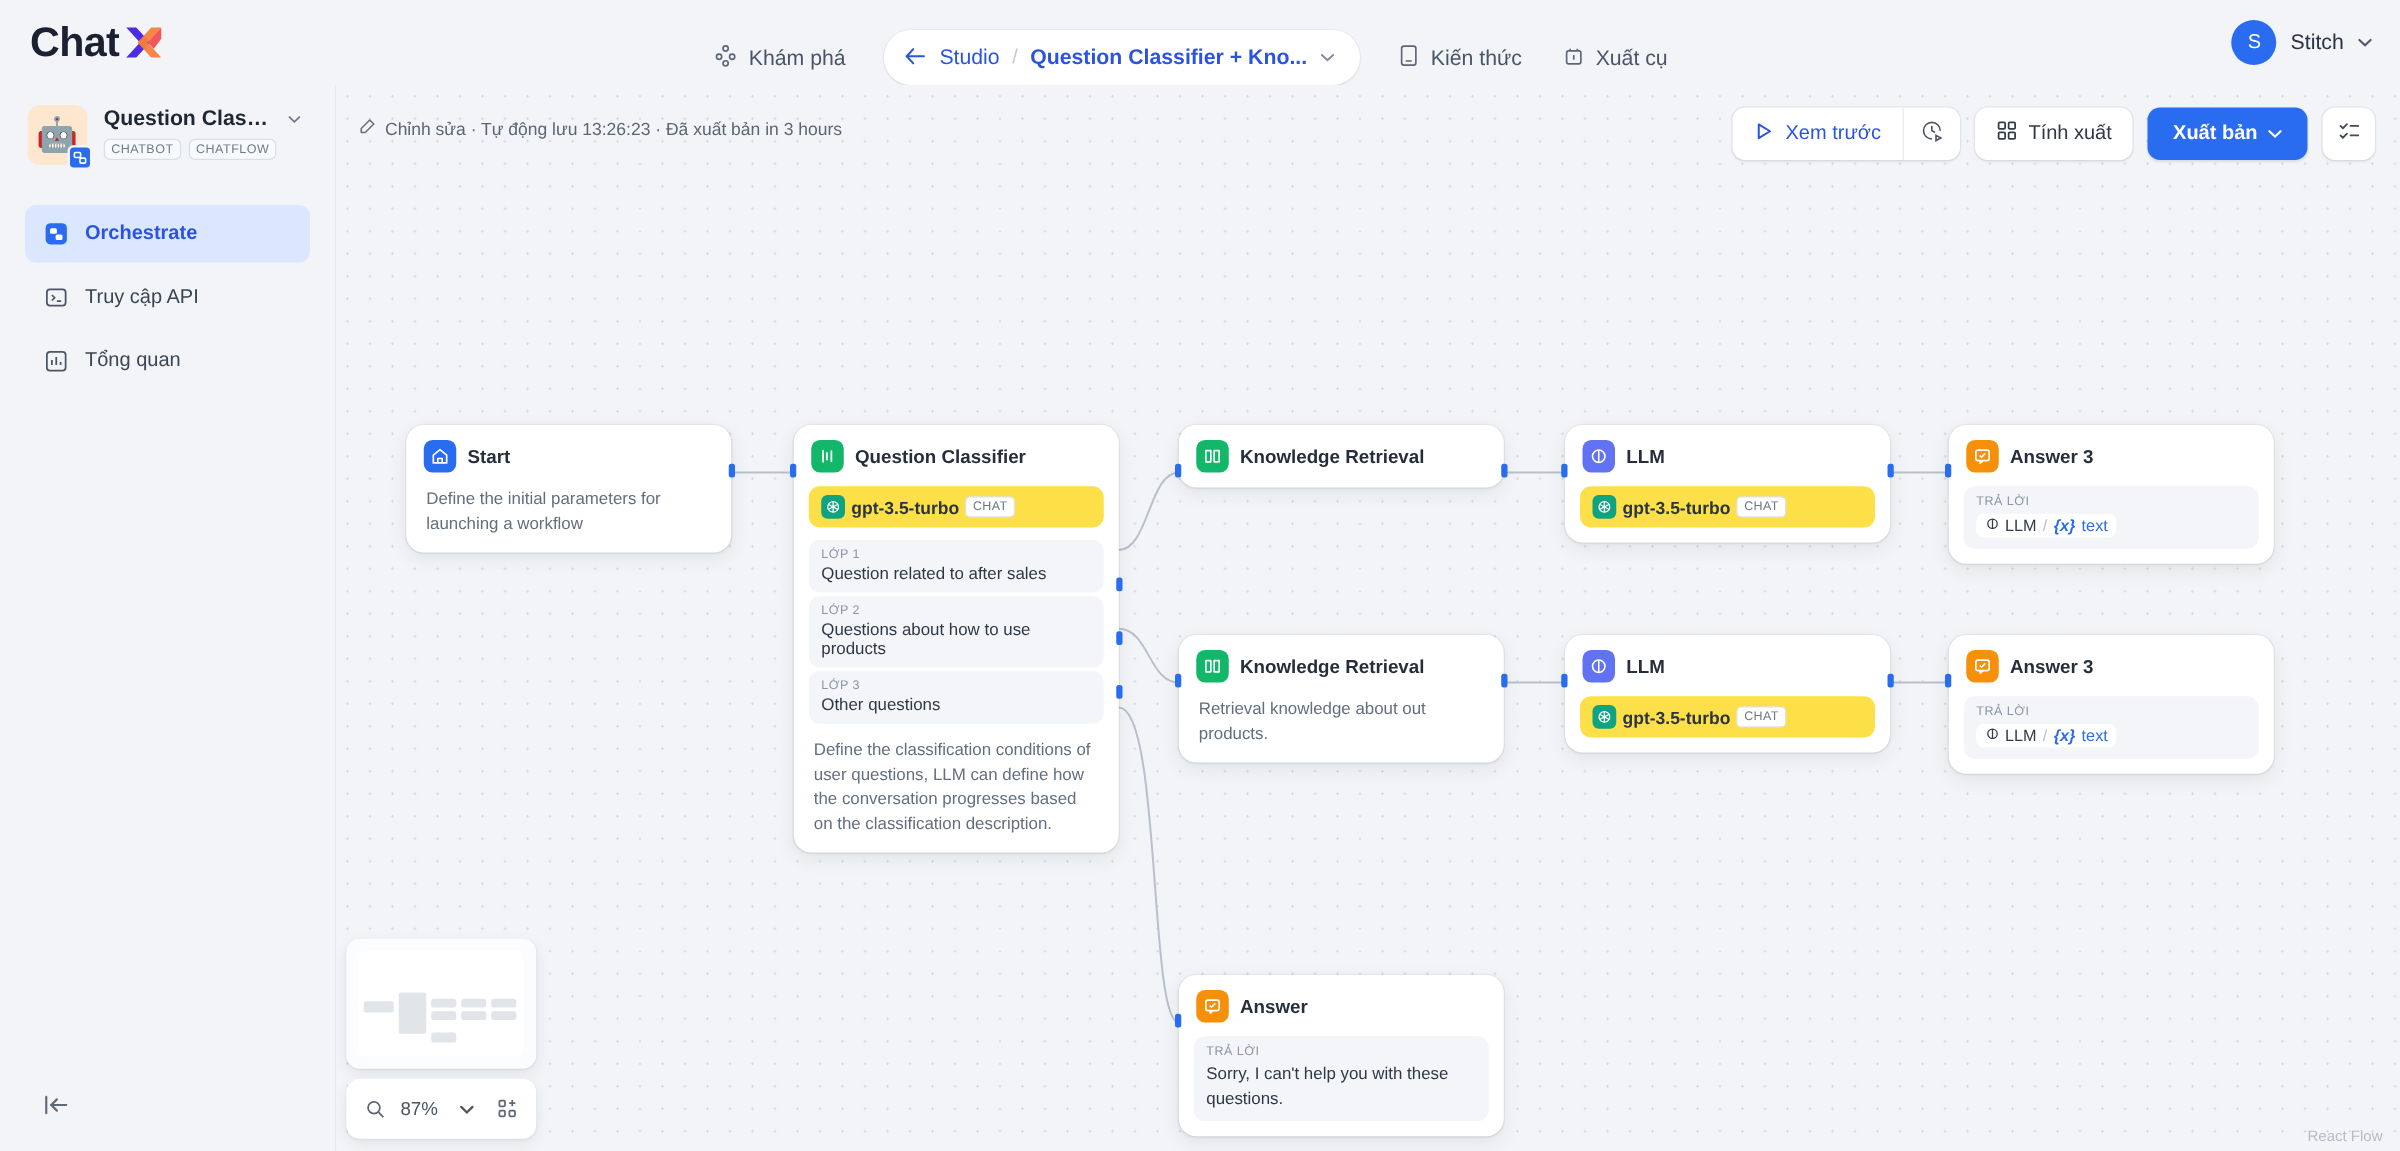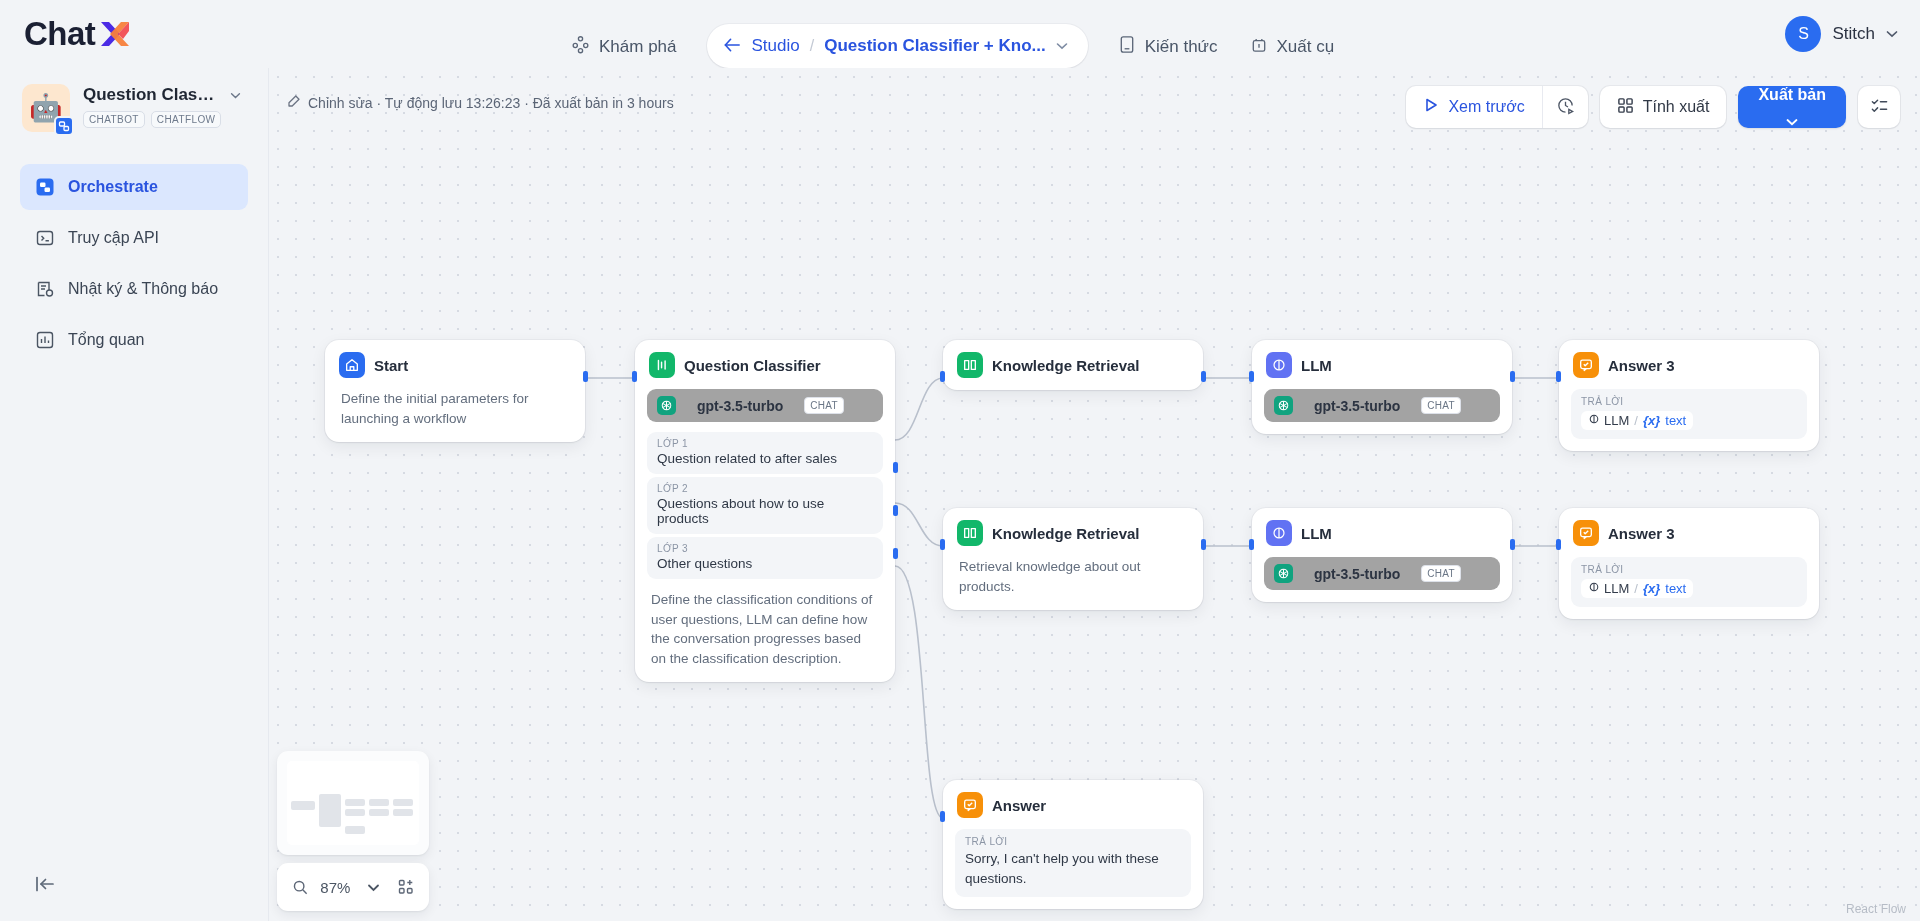--- a/index.html
+++ b/index.html
@@ -138,21 +138,20 @@
   .btn-icon-only {
     width: 46px; display: flex; align-items: center; justify-content: center;
     height: 42px; cursor: pointer; color: #4e5766;
     border-left: 1px solid #e8eaf0;
   }
   .btn-primary {
     display: flex; align-items: center; gap: 8px; height: 42px; padding: 0 20px;
     background: #2a6cf0; color: #fff; font-size: 16px; font-weight: 600;
     border-radius: 10px; cursor: pointer; border: none; font-family: inherit;
     box-shadow: 0 1px 2px rgba(16,24,40,0.1);
-    flex-direction: column;
   }
   .btn-sq {
     width: 42px; height: 42px; background: #fff; border-radius: 10px;
     display: flex; align-items: center; justify-content: center; cursor: pointer;
     color: #414b5a;
     box-shadow: 0 1px 2px rgba(16,24,40,0.07), 0 0 0 1px rgba(16,24,40,0.05);
   }
 
   
   .node {
@@ -164,22 +163,22 @@
   .node-ico {
     width: 26px; height: 26px; border-radius: 7px; flex: none;
     display: flex; align-items: center; justify-content: center;
   }
   .node-title { font-size: 15px; font-weight: bold; color: #262e3c; }
   .node-desc {
     font-size: 13.5px; color: #636e7e; line-height: 1.45;
     margin: 11px 4px 2px 4px;
   }
   .model-row {
-    display: flex; align-items: center; gap: 21px;
-    background: #a3a3a3; border-radius: 9px; padding: 7px 10px; margin-top: 11px;
+    display: flex; align-items: center; gap: 5px;
+    background: #fde047; border-radius: 9px; padding: 7px 10px; margin-top: 11px;
   }
   .model-ico {
     width: 19px; height: 19px; border-radius: 5px; background: #10a37f;
     display: flex; align-items: center; justify-content: center; flex: none;
     color: #fff; font-size: 11px;
   }
   .model-name { font-size: 14px; font-weight: bold; color: #2c3442; }
   .chip {
     font-size: 10px; color: #6a7686; border: 1px solid #dde1e9;
     background: #fff; border-radius: 4px; padding: 2px 5px; letter-spacing: .3px;
@@ -345,31 +344,20 @@
       <span>Orchestrate</span>
     </div>
     <div class="nav-item">
       <span class="nav-ico">
         <svg width="20" height="20" viewBox="0 0 20 20" fill="none" stroke="#4b5563" stroke-width="1.4">
             <rect x="2.5" y="3.5" width="15" height="13" rx="2.5"></rect>
             <path d="M6.5 8l2.2 2.2L6.5 12.4M10.5 12.8h3.4"></path>
           </svg>
       </span>
       <span>Truy cập API</span>
-    </div>
-    <div class="nav-item">
-      <span class="nav-ico">
-        <svg width="20" height="20" viewBox="0 0 20 20" fill="none" stroke="#4b5563" stroke-width="1.4">
-            <path d="M3.5 3.5h10.5v7.5"></path>
-            <path d="M3.5 3.5v13h6"></path>
-            <path d="M6 7h5M6 10h4"></path>
-            <circle cx="14.5" cy="14" r="3"></circle>
-          </svg>
-      </span>
-      <span>Nhật ký &amp; Thông báo</span>
     </div>
     <div class="nav-item">
       <span class="nav-ico">
         <svg width="20" height="20" viewBox="0 0 20 20" fill="none" stroke="#4b5563" stroke-width="1.4">
             <rect x="2.5" y="2.5" width="15" height="15" rx="2.5"></rect>
             <path d="M6.5 13V9M10 13V6.5M13.5 13v-2.5"></path>
           </svg>
       </span>
       <span>Tổng quan</span>
     </div>

